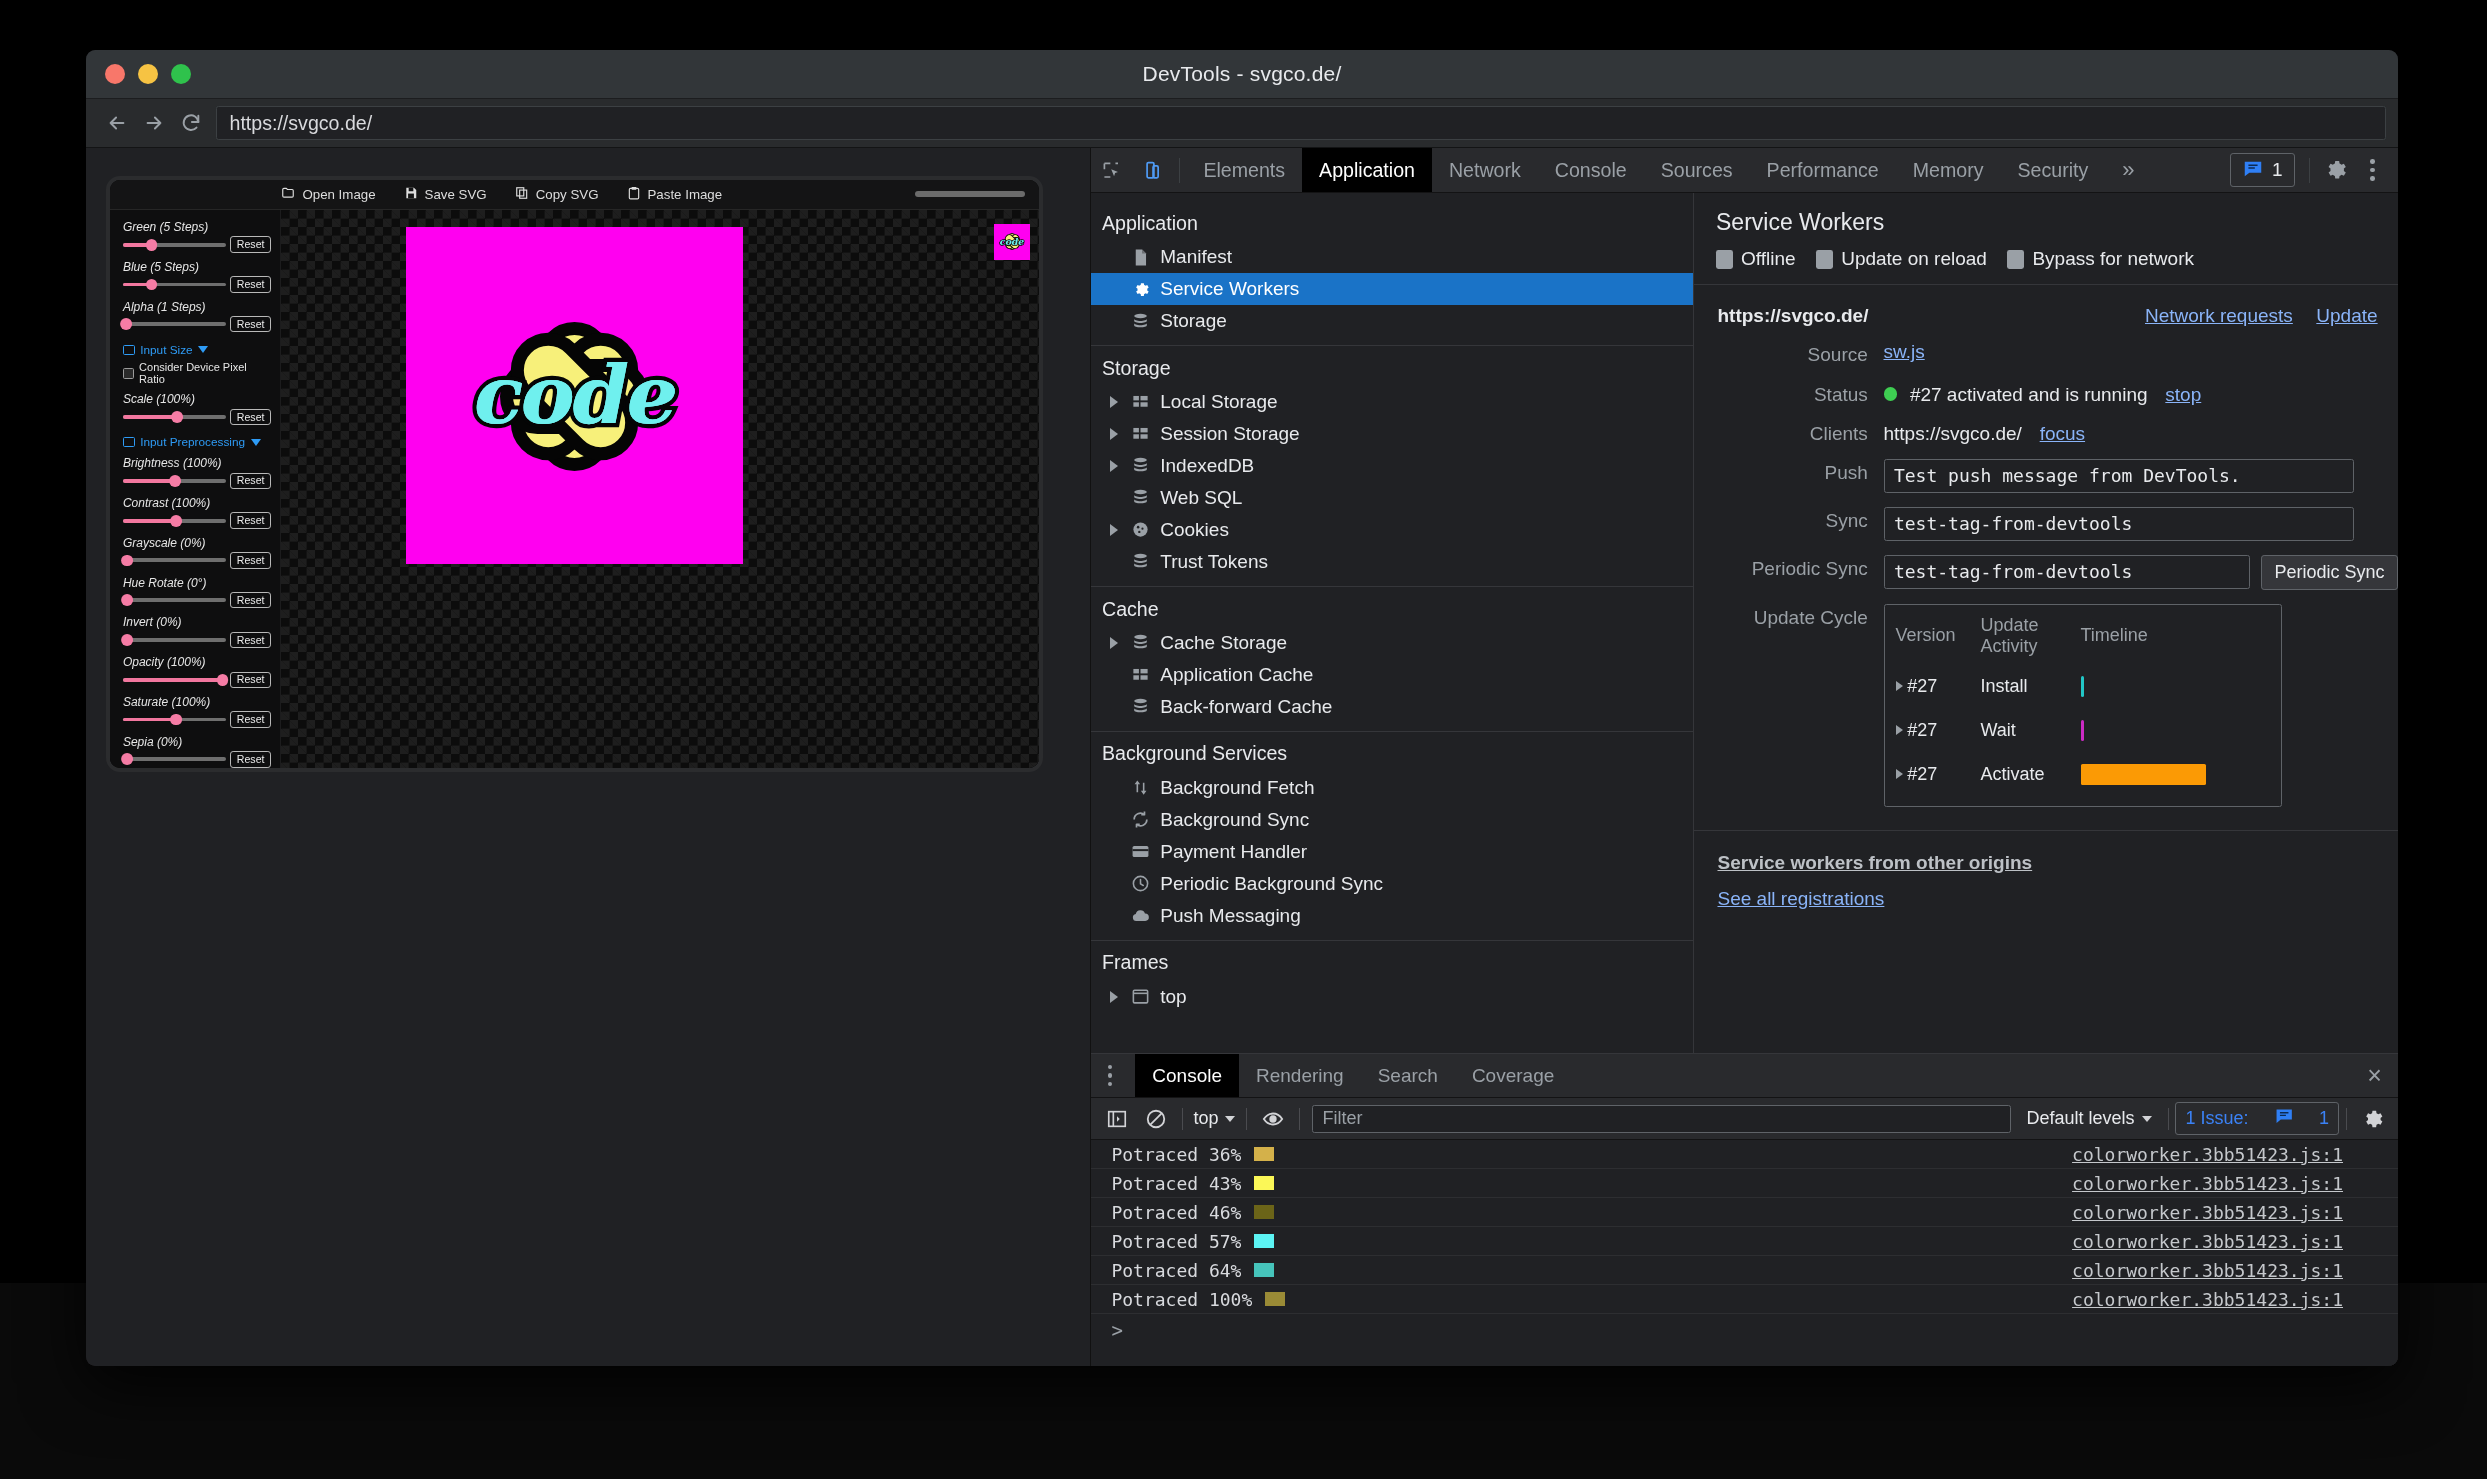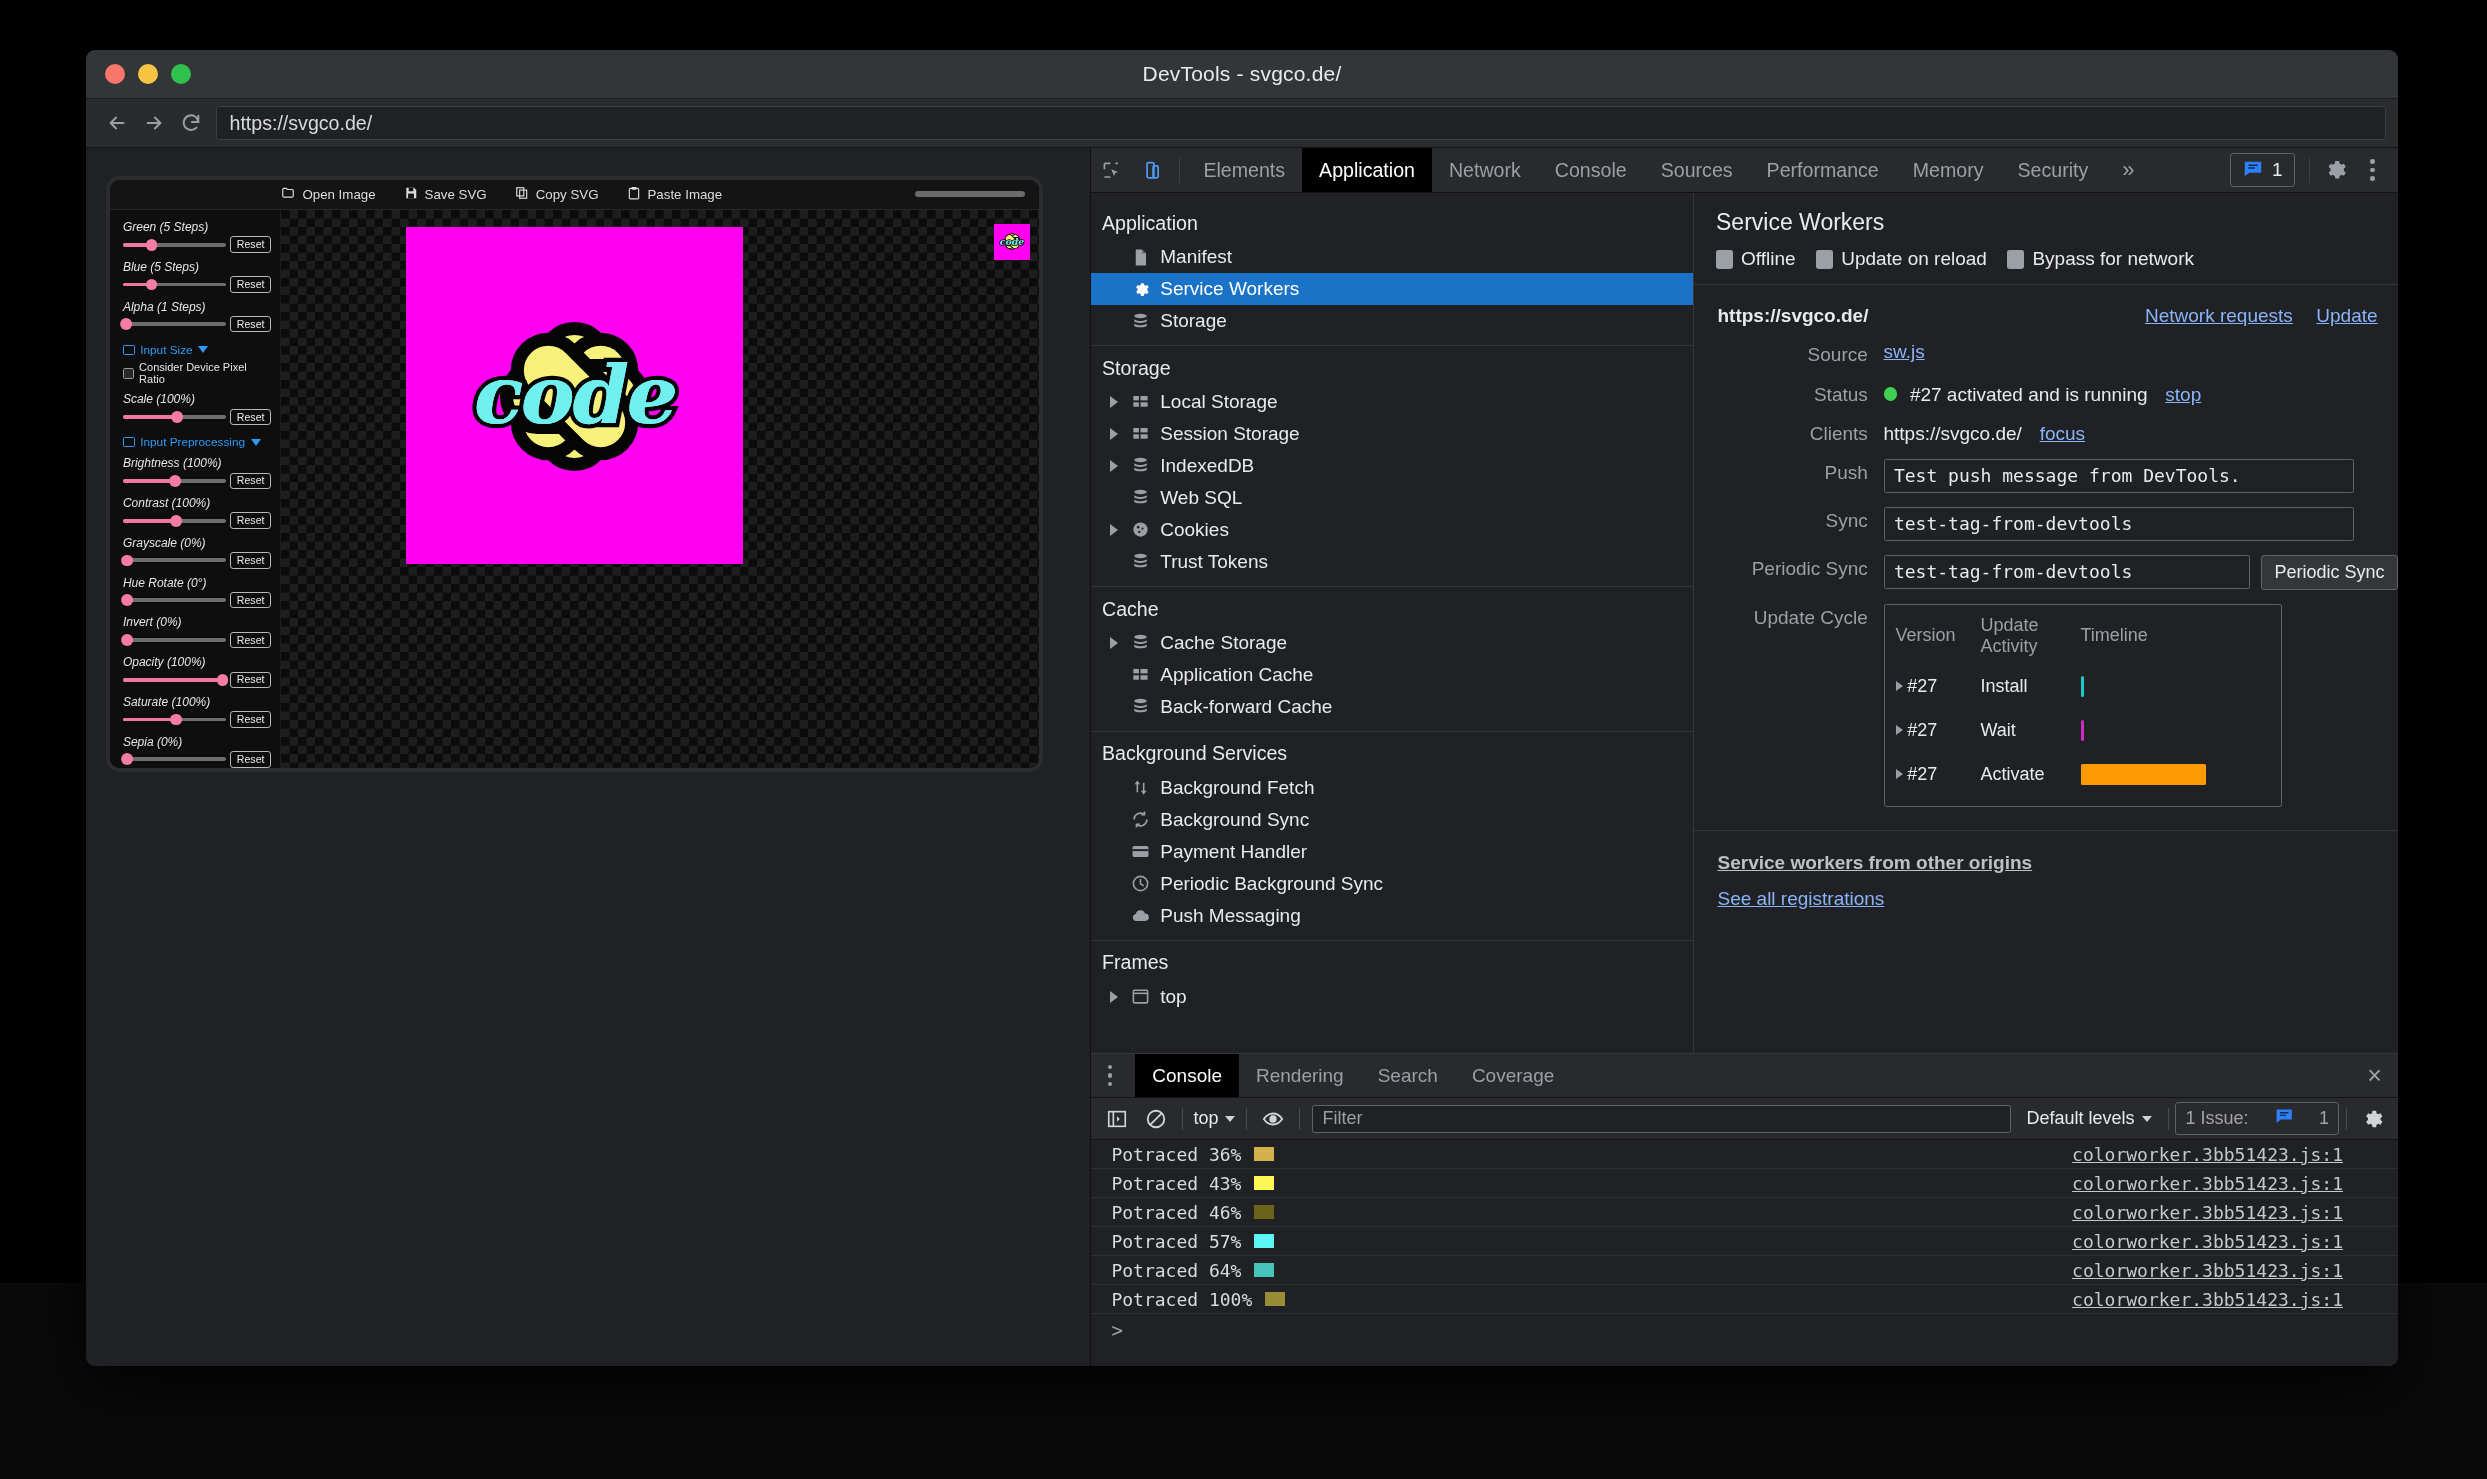--- a/index.html
+++ b/index.html
@@ -307,21 +307,21 @@
   .dw-filter { height: 42px; flex: 0 0 42px; background: #292a2d; display: flex; align-items: center; gap: 0; border-bottom: 0.8px solid #131314; padding: 0 6.3px; }
   .fbtn { width: 39px; height: 34px; display: flex; align-items: center; justify-content: center; }
   .fsep { width: 0.8px; height: 22px; background: #4a4b4f; margin: 0 6.3px; }
   .ctxsel { color: #e8eaed; font-size: 18px; display: flex; align-items: center; gap: 7px; padding: 0 4.7px; }
   .caret-sm { width:0;height:0;border-left:5.5px solid transparent;border-right:5.5px solid transparent;border-top:6.3px solid #d2d3d6; }
   .filterinput {
     flex: 1; height: 28px; background: #202124; border: 0.8px solid #5f6368; border-radius: 2.4px;
     color: #9aa0a6; font-size: 18px; display: flex; align-items: center; padding: 0 9.4px; margin: 0 6.3px;
   }
   .levels { color: #e8eaed; font-size: 18px; display: flex; align-items: center; gap: 7.8px; padding: 0 9.4px; }
-  .issuebadge { display: flex; align-items: center; gap: 25px; border: 0.8px solid #5f6368; border-radius: 3.1px; padding: 3.1px 9.4px; color: #a3a3a3; font-size: 18px; }
+  .issuebadge { display: flex; align-items: center; gap: 25px; border: 0.8px solid #5f6368; border-radius: 3.1px; padding: 3.1px 9.4px; color: #3b82f6; font-size: 18px; }
   .console-out { flex: 1; overflow: hidden; background: #202124; }
   .cline {
     display: flex; align-items: center; height: 29px;
     border-bottom: 0.8px solid #2d2e31; padding-left: 20.4px;
     font-family: "DejaVu Sans Mono", monospace; font-size: 18px; color: #d8dade;
   }
   .cswatch { width: 20.4px; height: 14px; margin-left: 12.5px; }
   .csrc { margin-left: auto; color: #c5c8cc; text-decoration: underline; padding-right: 55px; }
   .cprompt { color: #9aa0a6; font-size: 19px; padding: 4.7px 0 0 20.4px; font-family: "DejaVu Sans Mono", monospace; }
   svg.sicon { fill: #9aa0a6; }

